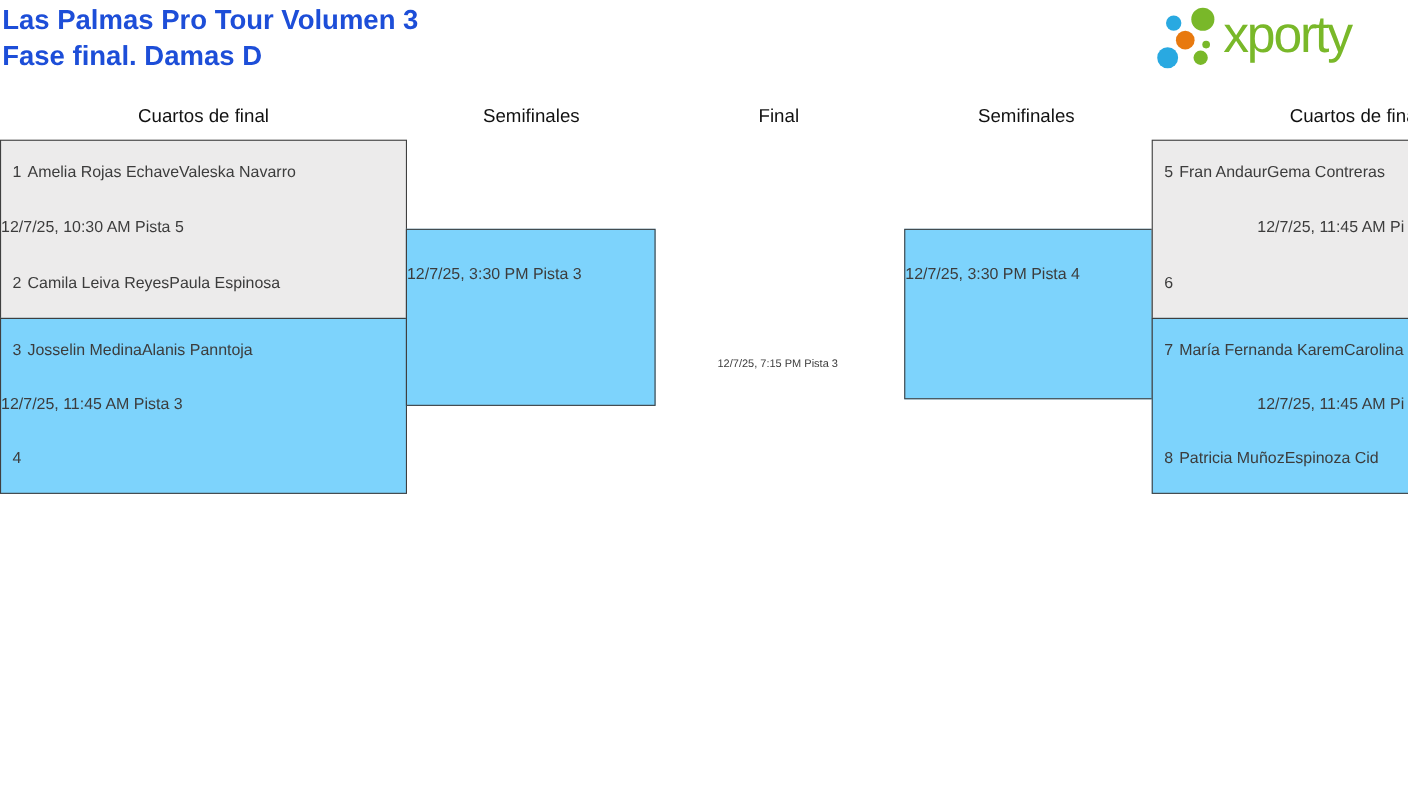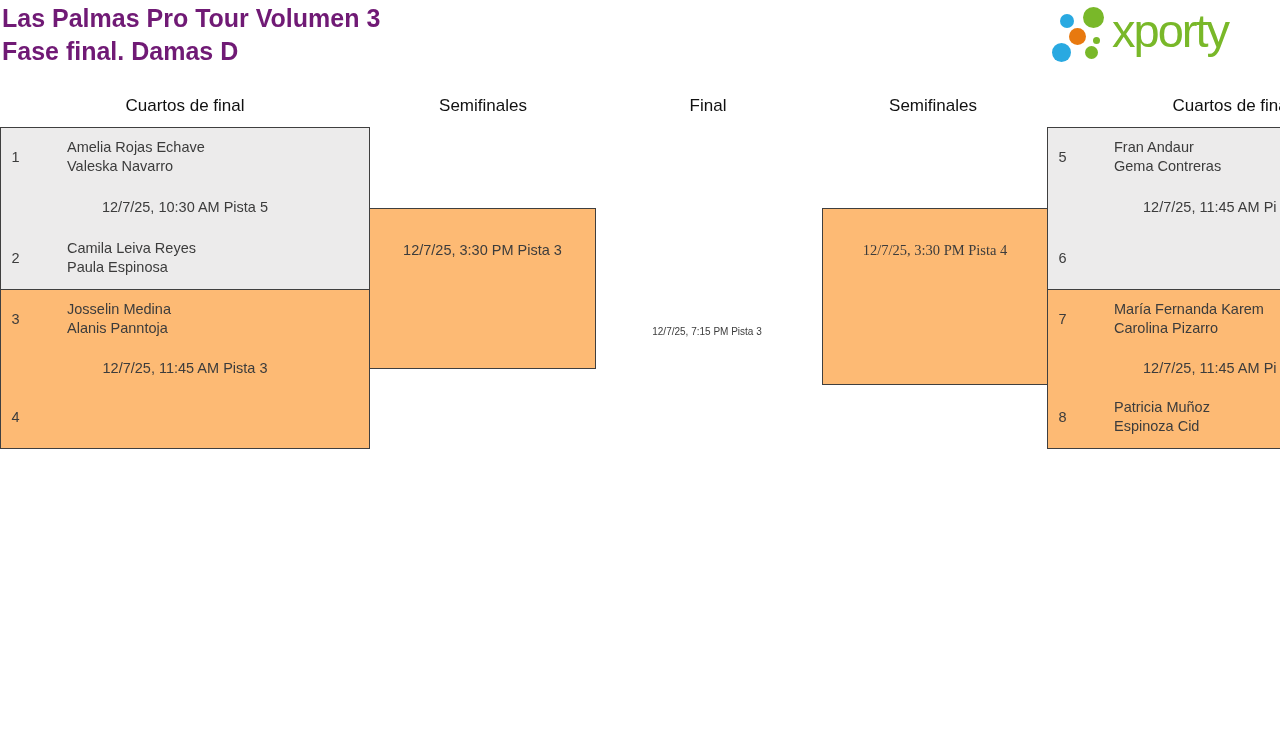--- a/index.html
+++ b/index.html
@@ -14,21 +14,21 @@
   }
 
   
   .page-title {
     position: absolute;
     left: 2px;
     top: 2px;
     font-size: 25px;
     line-height: 33px;
     font-weight: bold;
-    color: #701a75;
+    color: #1d4ed8;
   }
 
   
   .logo-dot { position: absolute; border-radius: 50%; }
   .dot-blue-small  { left: 1060px; top: 14px; width: 14px; height: 14px; background: #29a9e1; }
   .dot-green-large { left: 1083px; top: 7px;  width: 21px; height: 21px; background: #79b829; }
   .dot-orange      { left: 1069px; top: 28px; width: 17px; height: 17px; background: #e8790f; }
   .dot-green-tiny  { left: 1093px; top: 37px; width: 7px;  height: 7px;  background: #79b829; }
   .dot-blue-large  { left: 1052px; top: 43px; width: 19px; height: 19px; background: #29a9e1; }
   .dot-green-small { left: 1085px; top: 46px; width: 13px; height: 13px; background: #79b829; }
@@ -52,63 +52,63 @@
     font-weight: normal;
     color: #111;
     white-space: nowrap;
   }
 
   
   .match {
     position: absolute;
     box-sizing: border-box;
     border: 1px solid #3f3f3f;
-    background: #fdba74;
+    background: #7dd3fc;
   }
   .match.qf {
     display: flex;
     flex-direction: column;
     justify-content: space-between;
     padding: 10px 0 12px 0;
   }
   .match.gray { background: #ecebeb; }
 
   #qf-left-top     { left: 0px;    top: 127px; width: 370px; height: 163px; }
   #qf-left-bottom  { left: 0px;    top: 289px; width: 370px; height: 160px; }
   #qf-right-top    { left: 1047px; top: 127px; width: 370px; height: 163px; }
   #qf-right-bottom { left: 1047px; top: 289px; width: 370px; height: 160px; }
   #sf-left         { left: 369px;  top: 208px; width: 227px; height: 161px; }
-  #sf-right        { left: 822px;  top: 208px; width: 226px; height: 177px; font-family: Liberation Serif, serif; }
+  #sf-right        { left: 822px;  top: 208px; width: 226px; height: 155px; }
 
   .team {
     display: flex;
     align-items: center;
     height: 38px;
   }
   .seed {
     flex: none;
     width: 15px;
     margin: 0 2px 0 7px;
     text-align: center;
     font-size: 14.5px;
     color: #3c3c3c;
   }
-  .names { display: flex; flex-direction: column; margin-left: 42px; }
+  .names { display: flex; flex-direction: row; }
   .player {
     font-size: 14.5px;
     line-height: 19px;
     color: #3c3c3c;
     white-space: nowrap;
   }
 
   .sched {
     font-size: 14.5px;
     line-height: 19px;
     color: #3c3c3c;
-    text-align: center;
+    text-align: left;
     white-space: nowrap;
   }
   .match.right-col .sched {
     text-align: left;
     padding-left: 95px;
   }
 
   .match.sf .sched {
     position: absolute;
     left: 0;

